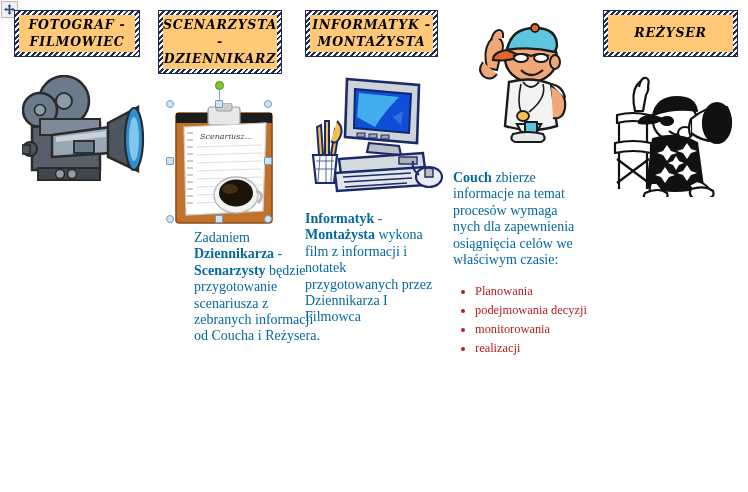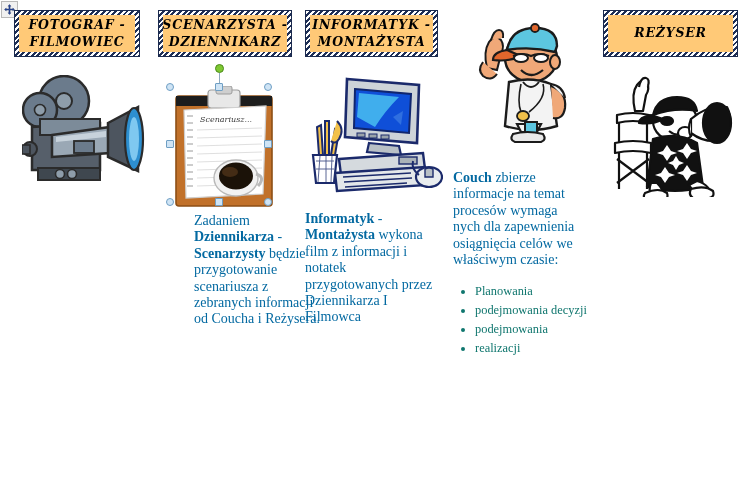--- a/index.html
+++ b/index.html
@@ -65,21 +65,21 @@
     font-family:"DejaVu Serif", serif;
     font-style:italic;
     font-weight:bold;
     font-size:12.5px;
     line-height:17px;
     letter-spacing:0.8px;
     color:#000000;
     white-space:pre-line;
   }
   .tb-0{width:126px;}
-  .tb-1{width:134px;}
+  .tb-1{width:124px;}
   .tb-2{width:133px;}
   .tb-3{width:136px;}
   .tb-4{width:135px;}
 
   
   .art{
     position:relative;
     height:132px;
     margin-top:14px;
   }
@@ -107,21 +107,21 @@
     color:#0369a1;
     font-family:"Liberation Serif", serif;
     font-size:14px;
     line-height:16.4px;
     white-space:pre-line;
   }
   .body-text b{font-weight:bold;}
   .bullets{
     margin:14px 0 0 0;
     padding-left:22px;
-    color:#0f766e;
+    color:#b91c1c;
     font-family:"Liberation Serif", serif;
     font-size:12.4px;
     line-height:18px;
   }
   .bullets li{margin-bottom:1px;}
   .tl-0{margin-top:26px;}
   .tl-1{margin-top:8px;margin-left:36px;}
   .tl-2{margin-top:8px;}
   .tl-3{margin-top:24px;}
   .tl-4{margin-top:8px;}
@@ -336,21 +336,21 @@
           <rect x="64" y="106" width="12" height="12" fill="#5cc6e0" stroke="#1b1b1b" stroke-width="2"></rect>
 
           <path d="M52 118 q14 -4 30 0 q4 6 -2 8 l-26 0 q-6 -2 -2 -8 z" fill="#e9e9e9" stroke="#1b1b1b" stroke-width="2.2"></path>
         </svg>
       </div>
 
       <div class="body-text tl-3" style="width:128px;"><b>Couch</b> zbierze informacje na temat procesów  wymaga nych dla zapewnienia osiągnięcia celów we właściwym czasie:</div>
       <ul class="bullets">
           <li>Planowania</li>
           <li>podejmowania decyzji</li>
-          <li>podejmowania</li>
+          <li>monitorowania</li>
           <li>realizacji</li>
         </ul>
     </div>
 
     <div class="col col-4">
       <div class="title-box tb-4">
         <div class="title-text" style="line-height:34px;">REŻYSER</div>
       </div>
 
       <div class="art">

